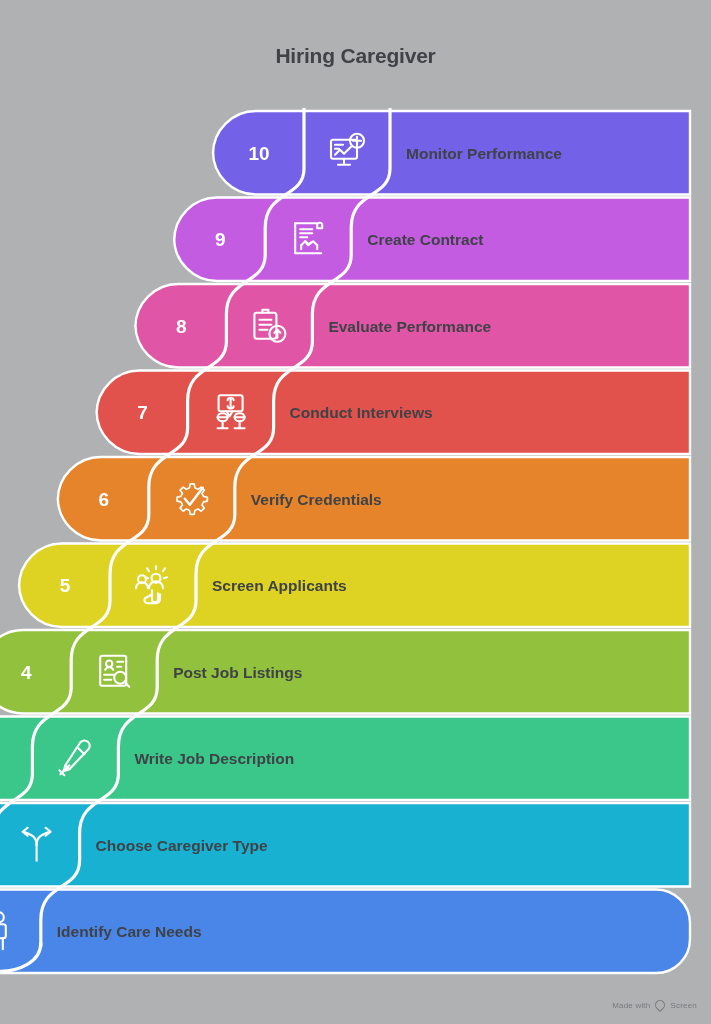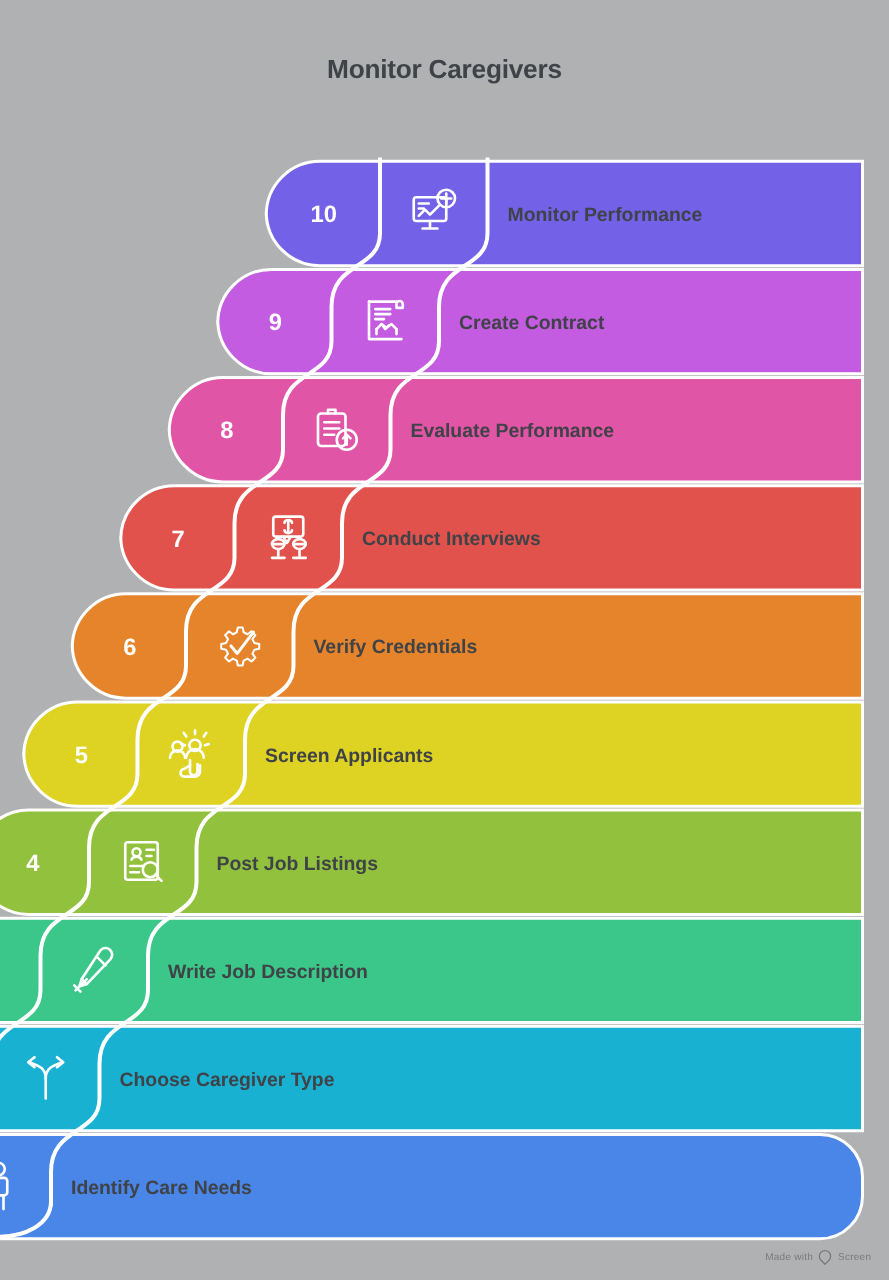--- a/index.html
+++ b/index.html
@@ -14,21 +14,21 @@
     position:absolute;
     top:44px;left:0;width:711px;
     text-align:center;
     font-size:21px;
     font-weight:bold;
     color:#3f4247;
     letter-spacing:-0.2px;
   }
   #chart{
     position:absolute;
-    left:0;top:126px;
+    left:0;top:108px;
     width:711px;height:870px;
   }
   #chart svg{display:block;}
   .rowlabel{
     font-family:"Liberation Sans", sans-serif;
     font-size:15.5px;
     font-weight:bold;
     fill:#3f4247;
   }
   .rownum{
@@ -53,21 +53,21 @@
     display:inline-block;
     width:8px;height:8px;
     border-radius:50% 50% 50% 0;
     border:1.3px solid #6e7073;
     transform:rotate(-45deg);
   }
 </style>
 </head>
 <body>
 
-<div id="page-title">Monitor Caregivers</div>
+<div id="page-title">Hiring Caregiver</div>
 
 <div id="chart">
   <svg width="711" height="870" viewBox="0 0 711 870" xmlns="http://www.w3.org/2000/svg">
     <defs>
       <clipPath id="clipAll">
           <rect x="0" y="0" width="711" height="870"></rect>
         </clipPath>
     </defs>
     <g id="rows">
         <path d="M 256 3 H 690  V 86.5 V 86.5 H 256 A 43 43 0 0 1 213 43.5 V 46 A 43 43 0 0 1 256 3 Z" fill="#7362e8" stroke="#ffffff" stroke-width="2.4"></path>

